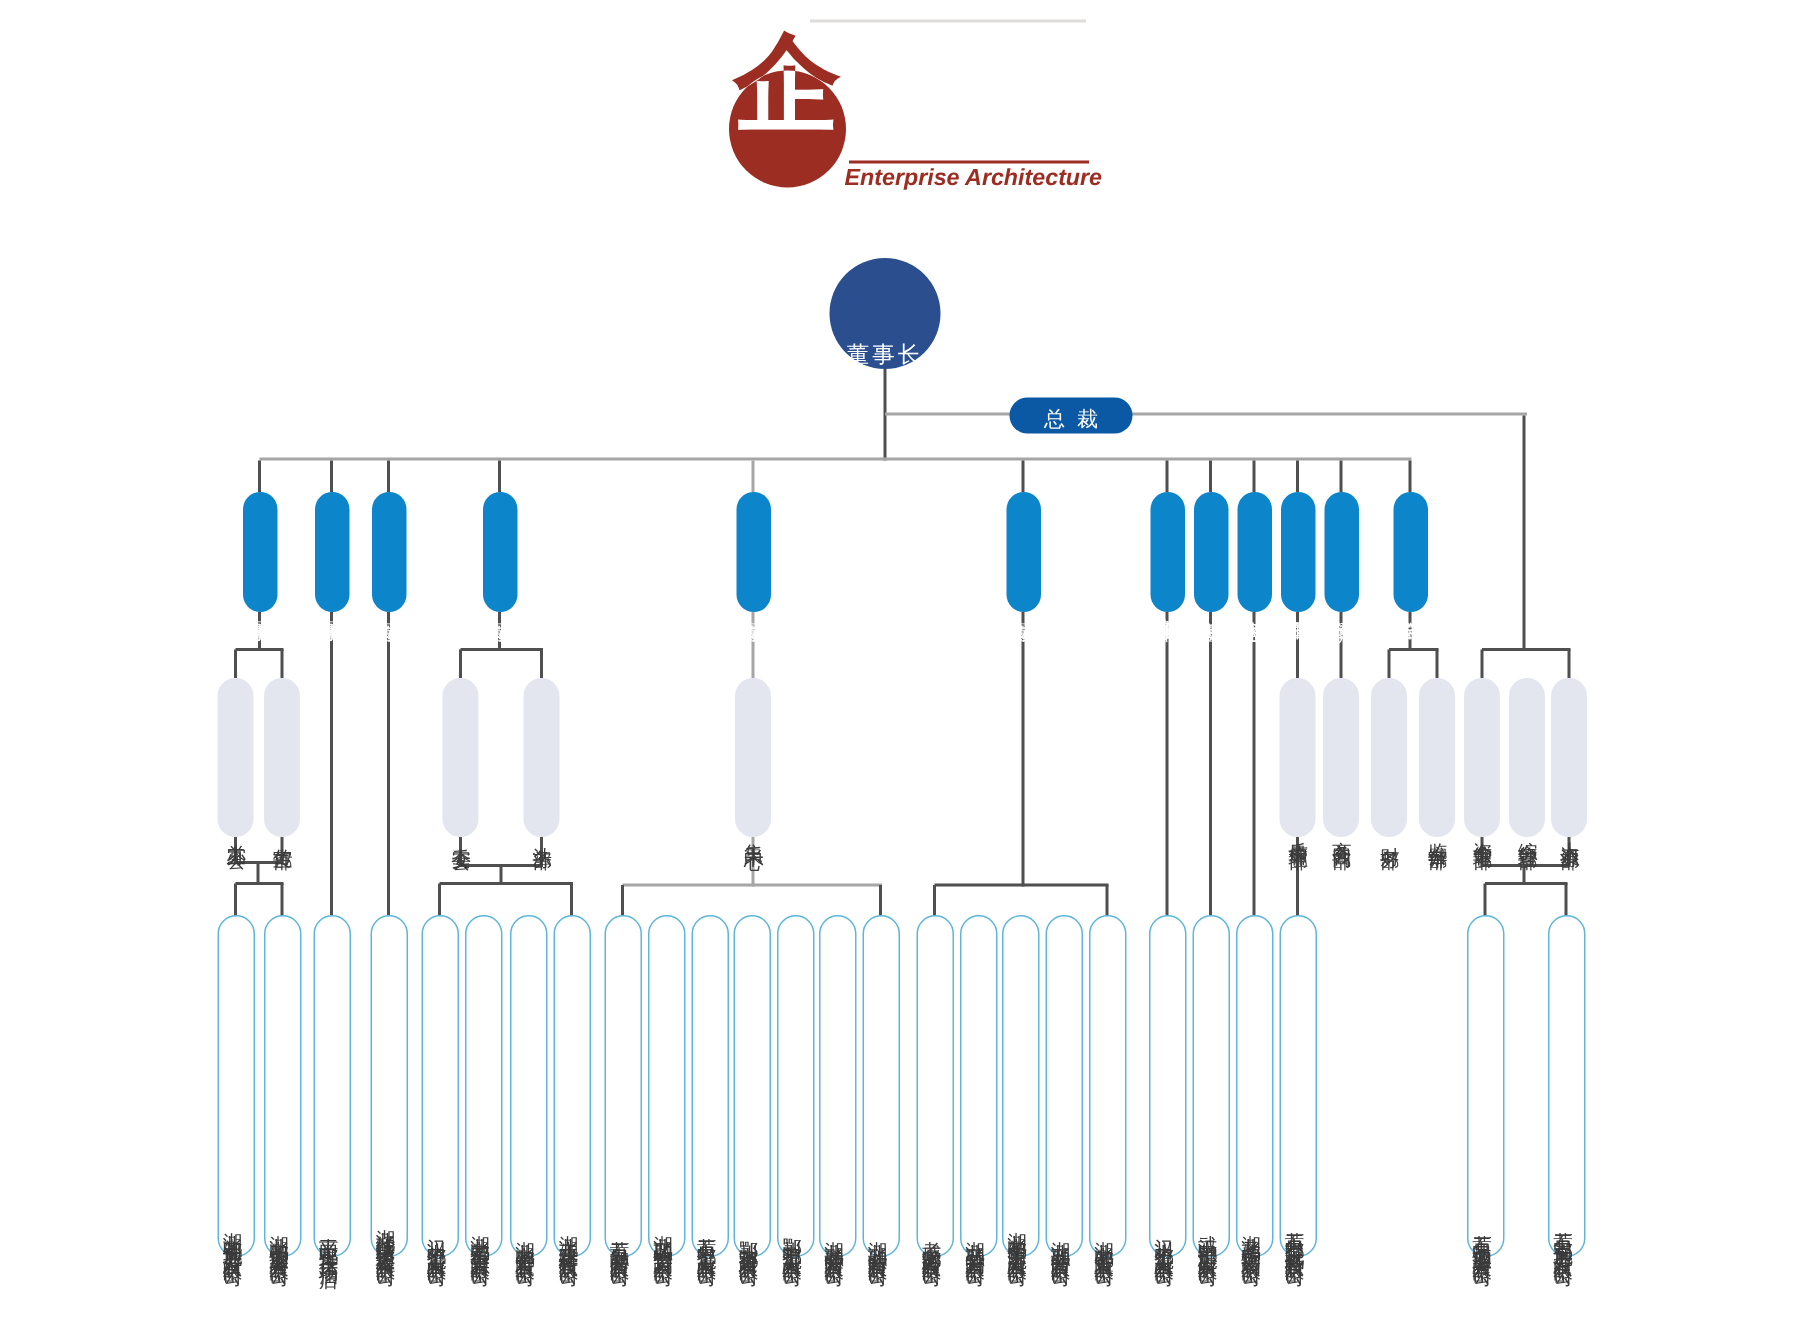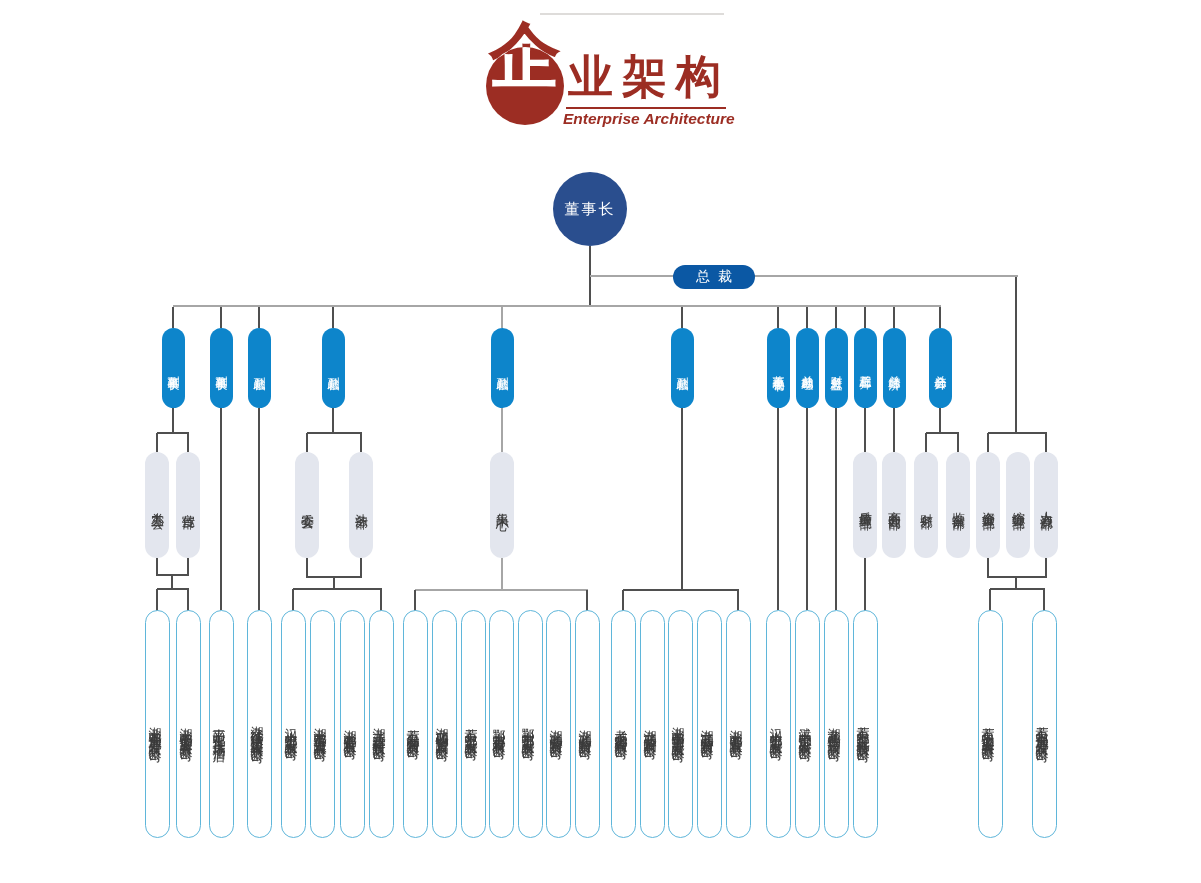--- a/index.html
+++ b/index.html
@@ -6,21 +6,21 @@
   .stage{
     position:relative;width:1201px;height:883px;background:#fff;overflow:hidden;
     font-family:"Liberation Sans","DejaVu Sans",sans-serif;
   }
   .line{position:absolute;}
   .line.d{background:var(--line-dark,#4f4f4f);}
   .line.l{background:var(--line-light,#a6a6a6);}
 
   .vtext{writing-mode:vertical-rl;text-orientation:upright;}
 
-  .node{position:absolute;display:flex;align-items:center;justify-content:center;box-sizing:border-box;}
+  .node{position:absolute;display:flex;align-items:flex-end;justify-content:center;box-sizing:border-box;}
 
   .root{
     left:553px;top:172px;width:74px;height:74px;border-radius:50%;
     background:var(--chairman,#2a4e8e);color:#fff;font-size:15px;letter-spacing:2px;z-index:3;
   }
   .president{
     left:673px;top:265px;width:82px;height:24px;border-radius:12px;
     background:var(--president,#0b58a4);color:#fff;font-size:14px;
     letter-spacing:8px;text-indent:8px;z-index:3;
   }
@@ -69,21 +69,20 @@
 </head>
 <body>
 
 <div class="stage" style="--exec: #0d85cb; --president: #0b58a4; --chairman: #2a4e8e; --dept: #e3e6ee; --companyb: #5fb6da; --companyt: #3a3a3a; --line-dark: #4f4f4f; --line-light: #a6a6a6; --red: #9c2d23;">
 
   <div class="top-rule"></div>
   <span class="logo-outer-glyph">企</span>
   <div class="logo-circle">
     <span class="logo-inner-glyph">企</span>
   </div>
-  <div class="logo-title">业架构</div>
   <div class="logo-underline"></div>
   <div class="logo-subtitle">Enterprise Architecture</div>
 
   <div class="node root">
     <span>董事长</span>
   </div>
   <div class="node president">
     <span>总裁</span>
   </div>
 

